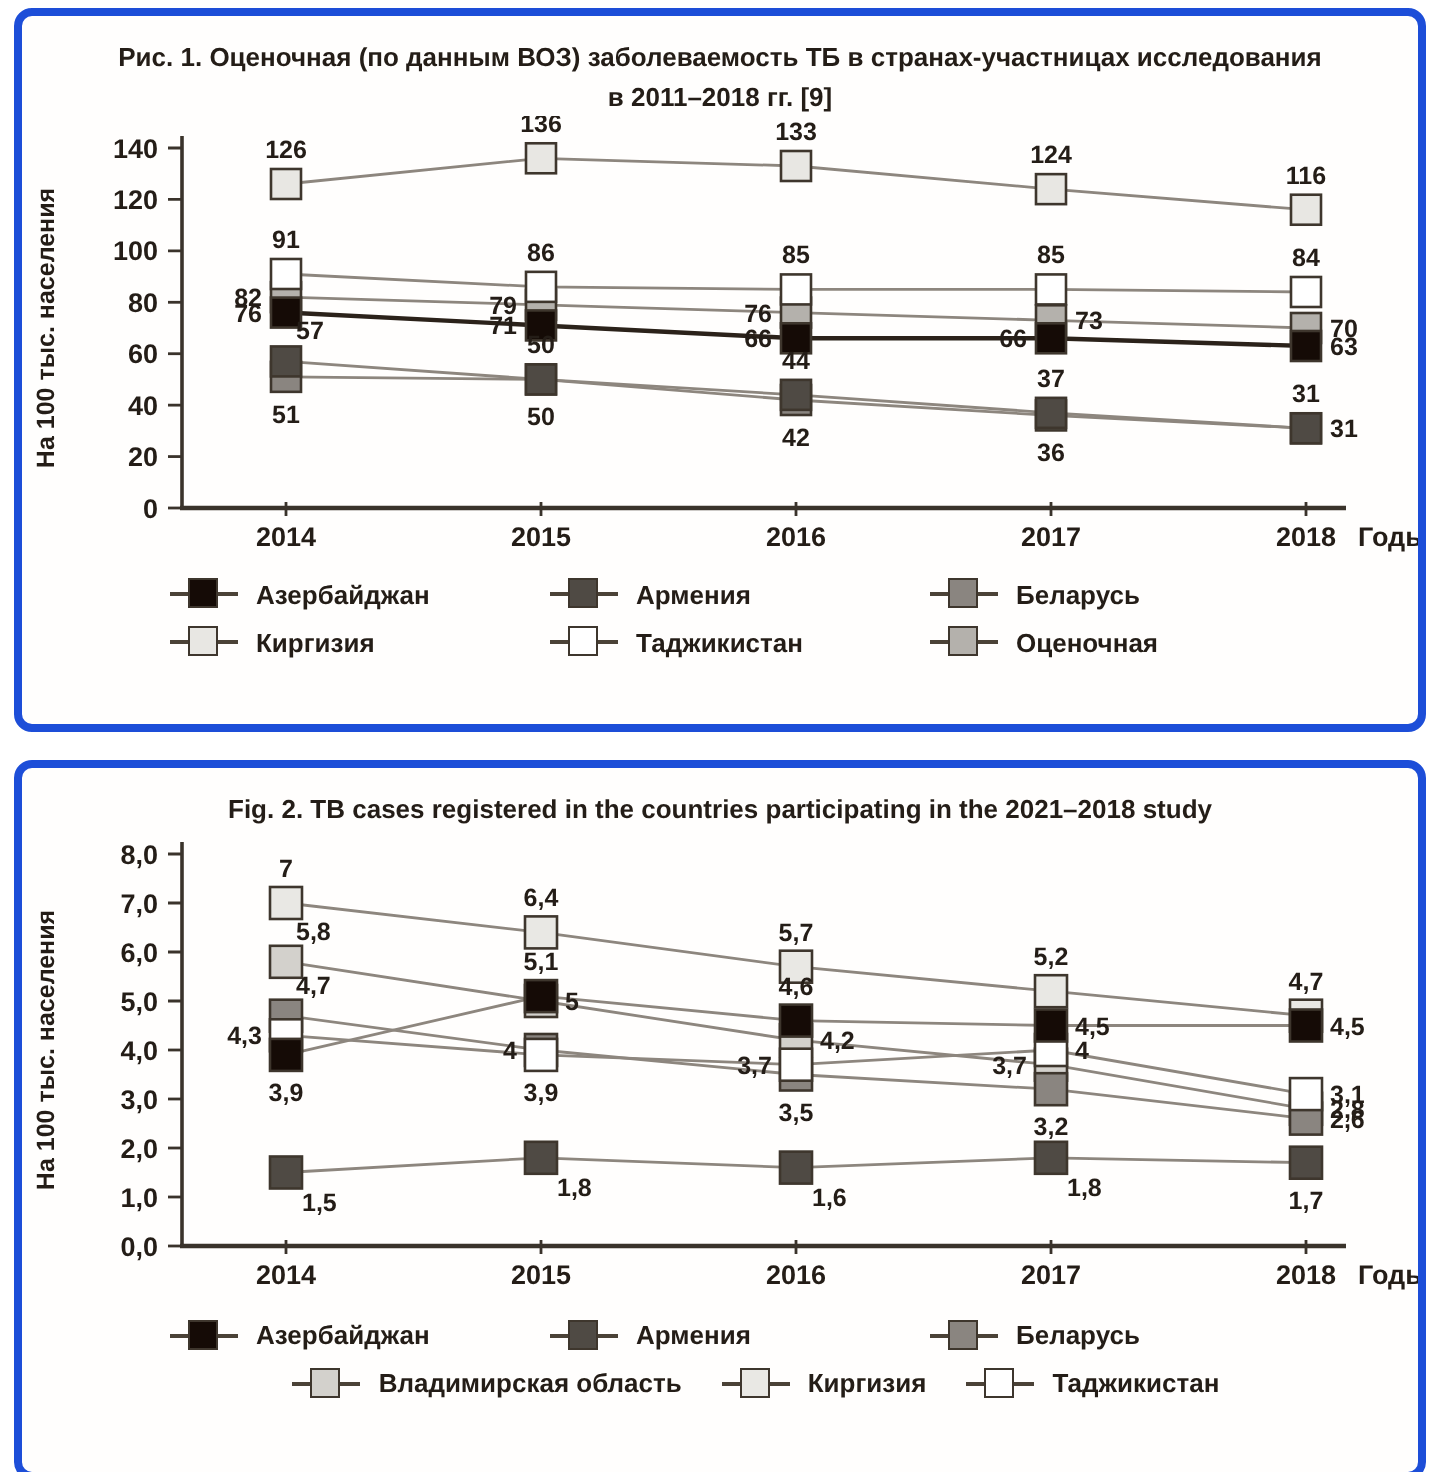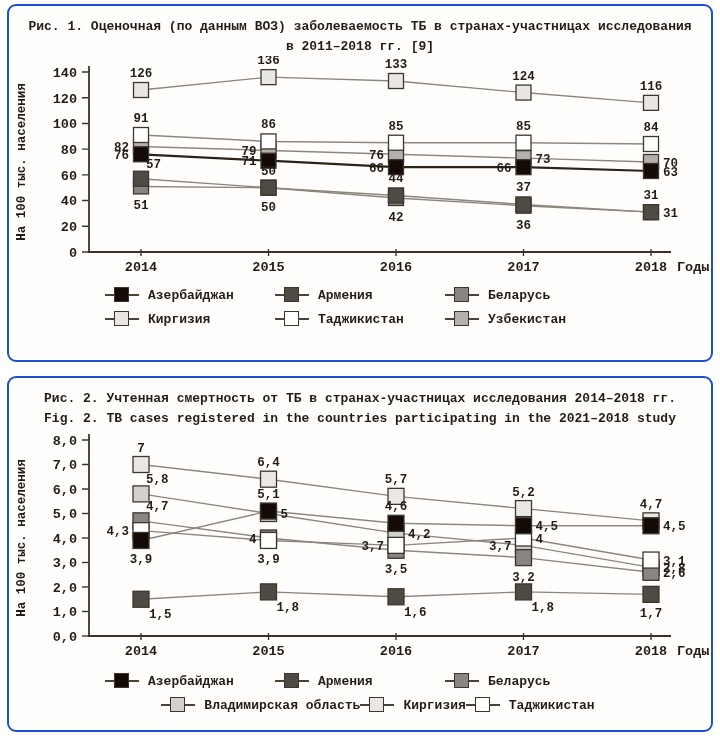--- a/index.html
+++ b/index.html
@@ -1,23 +1,23 @@
 <!DOCTYPE html>
 <html><head>
 <meta charset="utf-8">
 <style>
   html,body{margin:0;padding:0;background:#ffffff;}
   body{width:720px;height:736px;font-family:"Liberation Sans",sans-serif;color:#241d17;}
-  .panel{border:2px solid #1d4ed8;border-radius:9px;margin:4px 7px 0 7px;background:#fffefd;overflow:hidden;font-family:Liberation Mono, monospace;}
+  .panel{border:4px solid #1d4ed8;border-radius:9px;margin:4px 7px 0 7px;background:#fffefd;overflow:hidden;}
   #panel1{height:354px;}
   #panel2{height:352px;margin-top:14px;}
   .titles{text-align:center;padding-top:11px;font-weight:700;font-size:13px;line-height:1.5;}
   .title-line{white-space:nowrap;}
   svg{display:block;margin:0 auto;}
-  .legend-row{display:flex;justify-content:center;align-items:center;margin-top:2px;}
+  .legend-row{display:flex;justify-content:center;align-items:center;margin-top:2px;gap:20px;}
   .legend-item{display:flex;align-items:center;gap:9px;font-size:13px;font-weight:700;height:22px;}
   .cols .legend-item{width:170px;}
   .gaps{margin-left:36px;}
   .lmark{position:relative;width:34px;height:16px;flex:0 0 34px;}
   .lline{position:absolute;left:0;right:0;top:7px;height:2px;background:#4b4237;}
   .lsq{position:absolute;left:9px;top:0;width:13px;height:13px;border:1.4px solid #3e362d;}
 </style>
 </head>
 <body>
 
@@ -169,29 +169,28 @@
             <span class="lline"></span>
             <span class="lsq" style="background: rgb(255, 255, 255);"></span>
           </span>
           <span>Таджикистан</span>
         </div>
         <div class="legend-item">
           <span class="lmark">
             <span class="lline"></span>
             <span class="lsq" style="background: rgb(180, 177, 172);"></span>
           </span>
-          <span>Узбекистан</span>
+          <span>Оценочная</span>
         </div>
       </div>
     </div>
 </div>
 
 <div class="panel" id="panel2">
   <div class="titles">
-    <div class="title-line">Рис. 2. Учтенная смертность от ТБ в странах-участницах исследования 2014–2018 гг.</div>
     <div class="title-line">Fig. 2. TB cases registered in the countries participating in the 2021–2018 study</div>
   </div>
   <svg id="svg-fig2" width="704" height="240" viewBox="0 0 704 240">
       <g>
         <line x1="73" y1="208" x2="80" y2="208" stroke="#3a332b" stroke-width="1.4"></line>
         <text x="68" y="212.8" text-anchor="end" font-size="13.5" font-weight="700" fill="#241d17">0,0</text>
         <line x1="73" y1="183.5" x2="80" y2="183.5" stroke="#3a332b" stroke-width="1.4"></line>
         <text x="68" y="188.3" text-anchor="end" font-size="13.5" font-weight="700" fill="#241d17">1,0</text>
         <line x1="73" y1="159" x2="80" y2="159" stroke="#3a332b" stroke-width="1.4"></line>
         <text x="68" y="163.8" text-anchor="end" font-size="13.5" font-weight="700" fill="#241d17">2,0</text>

